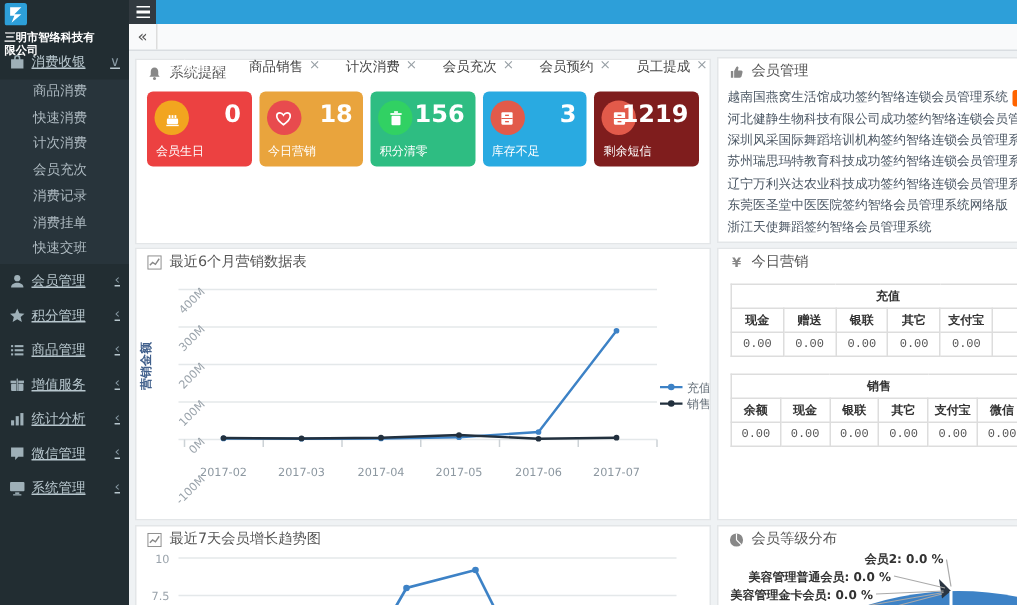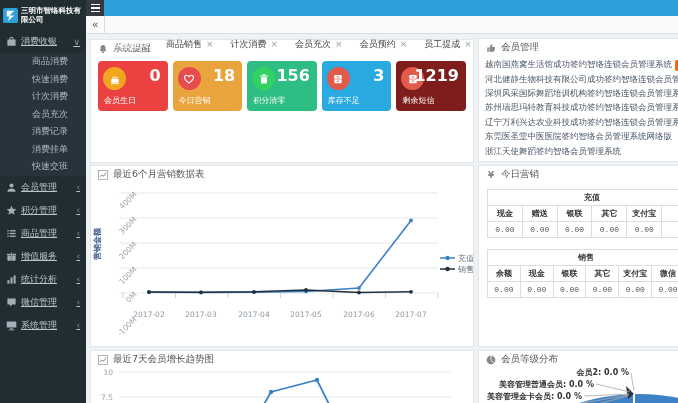--- a/index.html
+++ b/index.html
@@ -1,27 +1,27 @@
 <!DOCTYPE html>
 <html><head>
 <meta charset="utf-8">
 <style>
   html,body{width:678px;height:403px;margin:0;overflow:hidden;background:#eff2f4;
     font-family:"DejaVu Sans","Liberation Sans",sans-serif;}
   
   .sidebar{position:fixed;left:0;top:0;width:86px;height:403px;background:#222d32;z-index:6;}
-  .logo{height:26px;display:flex;align-items:center;gap:3px;padding:2px 3px;}
+  .logo{height:26px;display:flex;gap:3px;padding:2px 3px;flex-direction:column;}
   .logo-mark{width:15px;height:15px;flex:0 0 15px;}
   .logo-text{font-size:7.5px;font-weight:bold;color:#fff;line-height:1.2;}
   .sgroup{height:23px;display:flex;align-items:center;padding:0 6px;color:#b8c7ce;font-size:9px;gap:4px;cursor:pointer;text-decoration:underline;}
   .sgroup .ic{width:11px;height:11px;color:#9fb0b8;}
   .glbl{flex:1;}
   .chev{font-size:9px;color:#8a9ba5;}
   .subm{background:#28343b;}
-  .sitem{height:17.5px;line-height:17.5px;padding-left:32px;font-size:9px;color:#aebac1;cursor:pointer;}
+  .sitem{height:17.5px;line-height:17.5px;padding-left:22px;font-size:9px;color:#aebac1;cursor:pointer;}
   .ic svg{display:block;width:100%;height:100%;}
   
   .topbar{position:fixed;left:86px;right:0;top:0;height:16px;background:#2d9fd9;z-index:5;display:flex;align-items:center;}
   .hamburger{width:18px;height:16px;background:#323a40;display:flex;flex-direction:column;justify-content:center;align-items:center;gap:2px;cursor:pointer;}
   .hamburger i{width:9px;height:1.5px;background:#fff;}
   .topright{margin-left:auto;display:flex;align-items:center;gap:13px;padding-right:3px;color:#fff;font-size:9px;margin-top:41px;}
   .topright .ic{width:10px;height:10px;color:#fff;cursor:pointer;}
   .quick{display:flex;align-items:center;gap:3px;cursor:pointer;}
   
   .tabstrip{position:fixed;left:86px;right:0;top:16px;height:17px;background:#f9fafb;border-bottom:1px solid #d9dde1;display:flex;z-index:5;}

